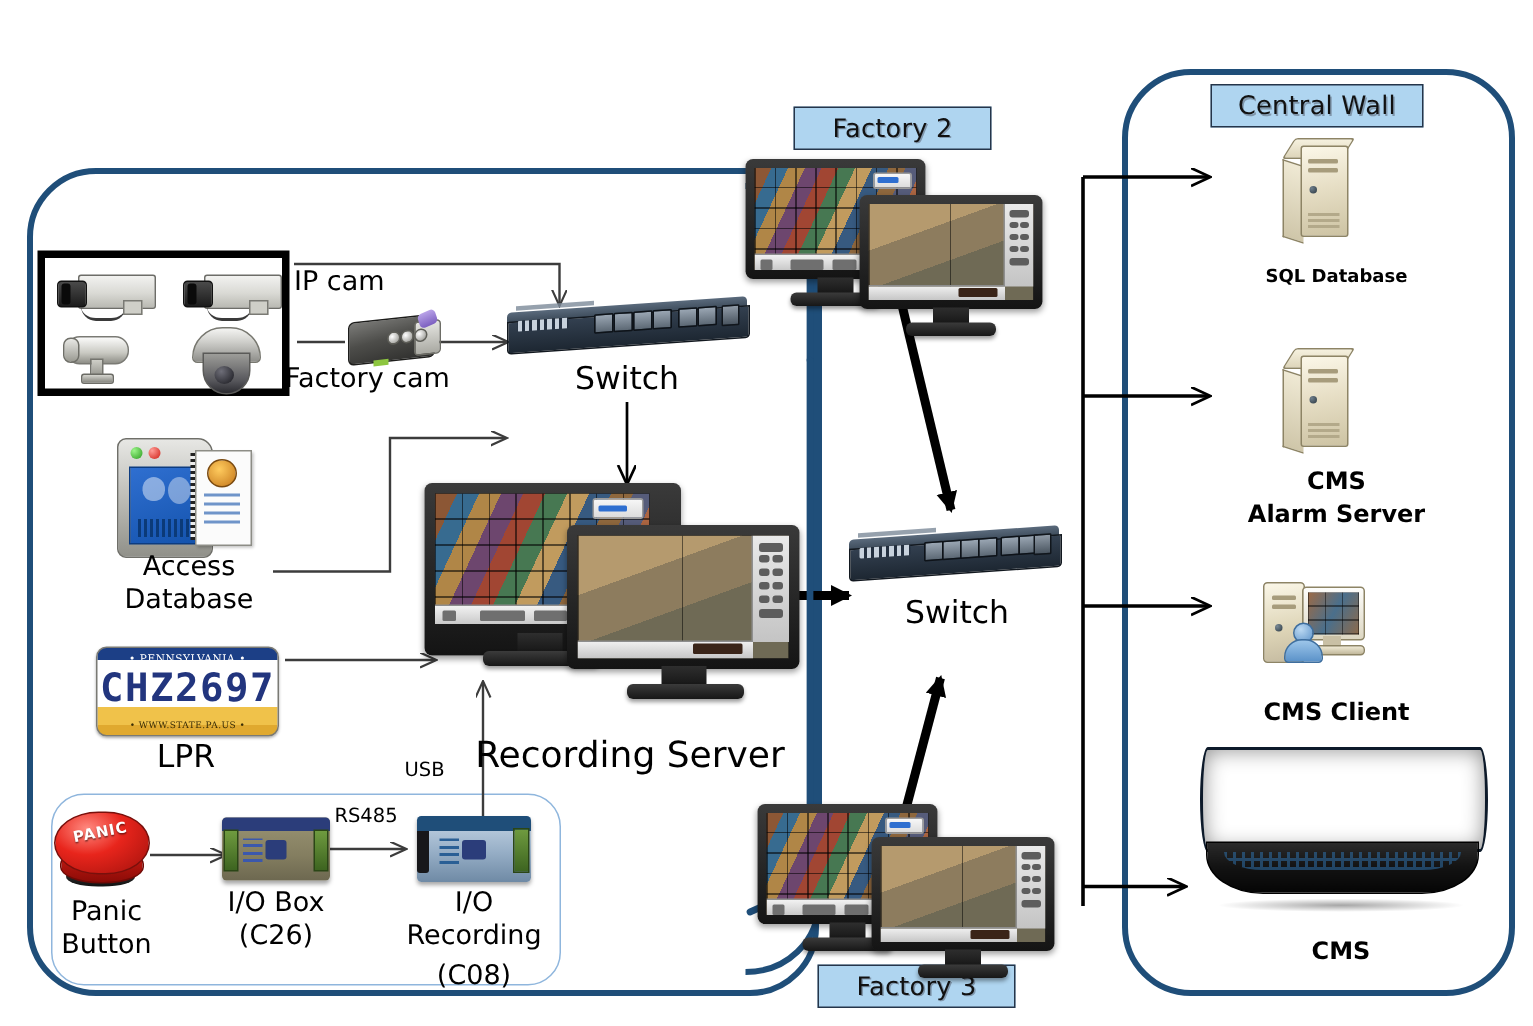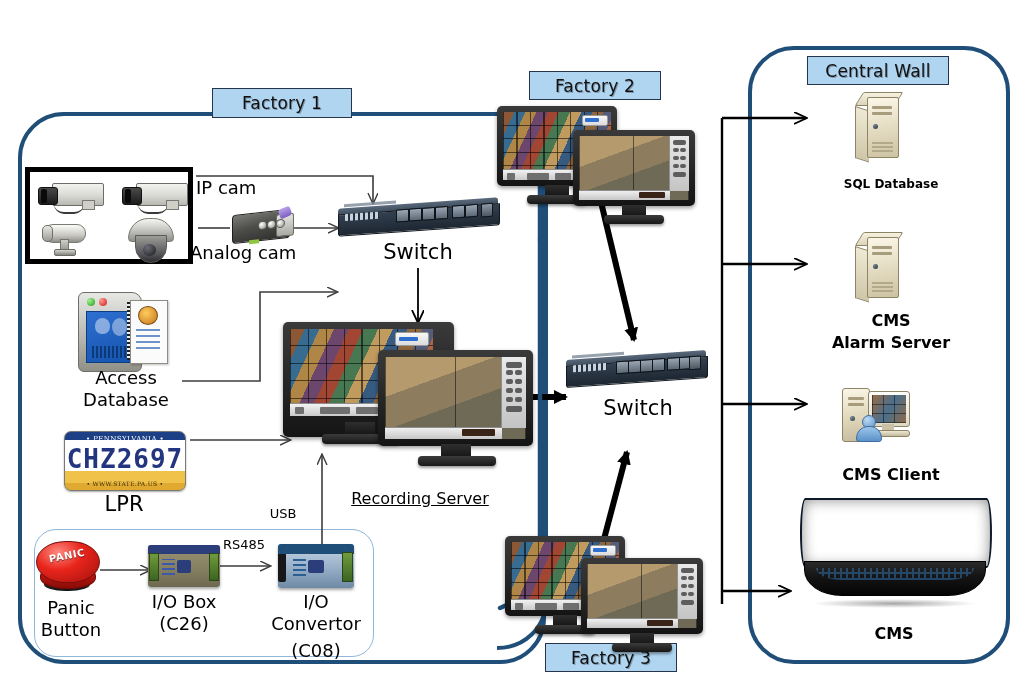--- a/index.html
+++ b/index.html
@@ -295,21 +295,20 @@
     <path d="M722,118 L722,604" fill="none" stroke="#000" stroke-width="2.4"></path>
     <path d="M722,118 L806,118" fill="none" stroke="#000" stroke-width="2.4" marker-end="url(#ahMid)"></path>
     <path d="M722,264 L806,264" fill="none" stroke="#000" stroke-width="2.4" marker-end="url(#ahMid)"></path>
     <path d="M722,404 L806,404" fill="none" stroke="#000" stroke-width="2.4" marker-end="url(#ahMid)"></path>
     <path d="M722,591 L790,591" fill="none" stroke="#000" stroke-width="2.4" marker-end="url(#ahMid)"></path>
 
     <path d="M503,133 C520,126 536,138 540,160 L540,240" fill="none" stroke="#1F4E79" stroke-width="4.5" stroke-linecap="round"></path>
     <path d="M540,240 L540,556 C540,584 520,600 500,608" fill="none" stroke="#1F4E79" stroke-width="4.5" stroke-linecap="round"></path>
   </svg>
 
-  <div class="chip" style="left:212px;top:88px;width:140px;height:30px;">Factory 1</div>
   <div class="chip" style="left:529px;top:71px;width:132px;height:29px;">Factory 2</div>
   <div class="chip" style="left:545px;top:643px;width:132px;height:29px;">Factory 3</div>
   <div class="chip" style="left:807px;top:56px;width:142px;height:29px;">Central Wall</div>
 
   <div class="cambox" style="left:25px;top:167px;width:168px;height:97px;">
 
     <div style="position:absolute;left:8px;top:8px;width:68px;height:34px;">
       <div class="cam-box-body" style="left:14px;top:3px;width:50px;height:21px;"></div>
       <div class="cam-lens" style="left:0;top:7px;width:18px;height:16px;"></div>
       <div class="cam-bracket" style="left:16px;top:22px;width:30px;height:10px;"></div>
@@ -331,21 +330,21 @@
     </div>
 
     <div class="dome" style="left:98px;top:46px;width:46px;height:44px;">
       <div class="cap2"></div>
         <div class="bowl"></div>
         <div class="eye"></div>
     </div>
   </div>
 
   <div class="cap" style="left:196px;top:178px;width:110px;text-align:left;">IP cam</div>
-  <div class="cap" style="left:190px;top:243px;width:140px;text-align:left;">Analog cam</div>
+  <div class="cap" style="left:190px;top:243px;width:140px;text-align:left;">Factory cam</div>
 
   <div class="enc" style="left:232px;top:212px;">
     <div class="face"></div>
     <div class="bnc" style="right:4px;"></div>
     <div class="bnc" style="right:13px;"></div>
     <div class="bnc" style="right:22px;"></div>
     <div class="pur"></div>
       <div class="grn"></div>
   </div>
 
@@ -416,21 +415,21 @@
   <div class="cap" style="left:132px;top:614px;width:104px;">(C26)</div>
 
   <div class="iomod c08" style="left:278px;top:544px;width:76px;height:44px;">
     <div class="blk"></div>
       <div class="hdr"></div>
       <div class="term r"></div>
     <div class="rows"></div>
       <div class="chip2"></div>
   </div>
   <div class="cap" style="left:258px;top:592px;width:116px;">I/O</div>
-  <div class="cap" style="left:258px;top:614px;width:116px;">Convertor</div>
+  <div class="cap" style="left:258px;top:614px;width:116px;">Recording</div>
   <div class="cap" style="left:258px;top:641px;width:116px;">(C08)</div>
 
   <div class="mon" style="left:283px;top:322px;width:250px;height:130px;">
 
     <div class="bez" style="left:0;top:0;width:157px;height:101px;padding:7px;">
       <div class="scr" style="left:7px;top:7px;width:143px;height:87px;">
         <div class="mosaic warm"></div>
         <div class="tag"></div>
         <div class="toolbar">
           <i style="left:5px;width:9px;"></i>
@@ -461,21 +460,21 @@
           </div>
           <div class="bar">
               <em></em>
             </div>
         </div>
       </div>
     </div>
     <div class="neck" style="left:158px;top:122px;width:30px;height:14px;"></div>
     <div class="foot" style="left:135px;top:134px;width:78px;height:10px;"></div>
   </div>
-  <div class="cap" style="left:300px;top:490px;width:240px;font-size:16px;text-decoration:underline;">Recording Server</div>
+  <div class="cap" style="left:300px;top:490px;width:240px;font-size:24px;">Recording Server</div>
 
   <div class="mon" style="left:497px;top:106px;width:200px;height:110px;">
     <div class="bez" style="left:0;top:0;width:120px;height:80px;">
       <div class="scr" style="left:6px;top:6px;width:108px;height:68px;">
         <div class="mosaic warm"></div>
           <div class="tag"></div>
         <div class="toolbar">
           <i style="left:4px;width:8px;"></i>
             <i style="left:24px;width:22px;"></i>
           <i style="left:52px;width:16px;"></i>

